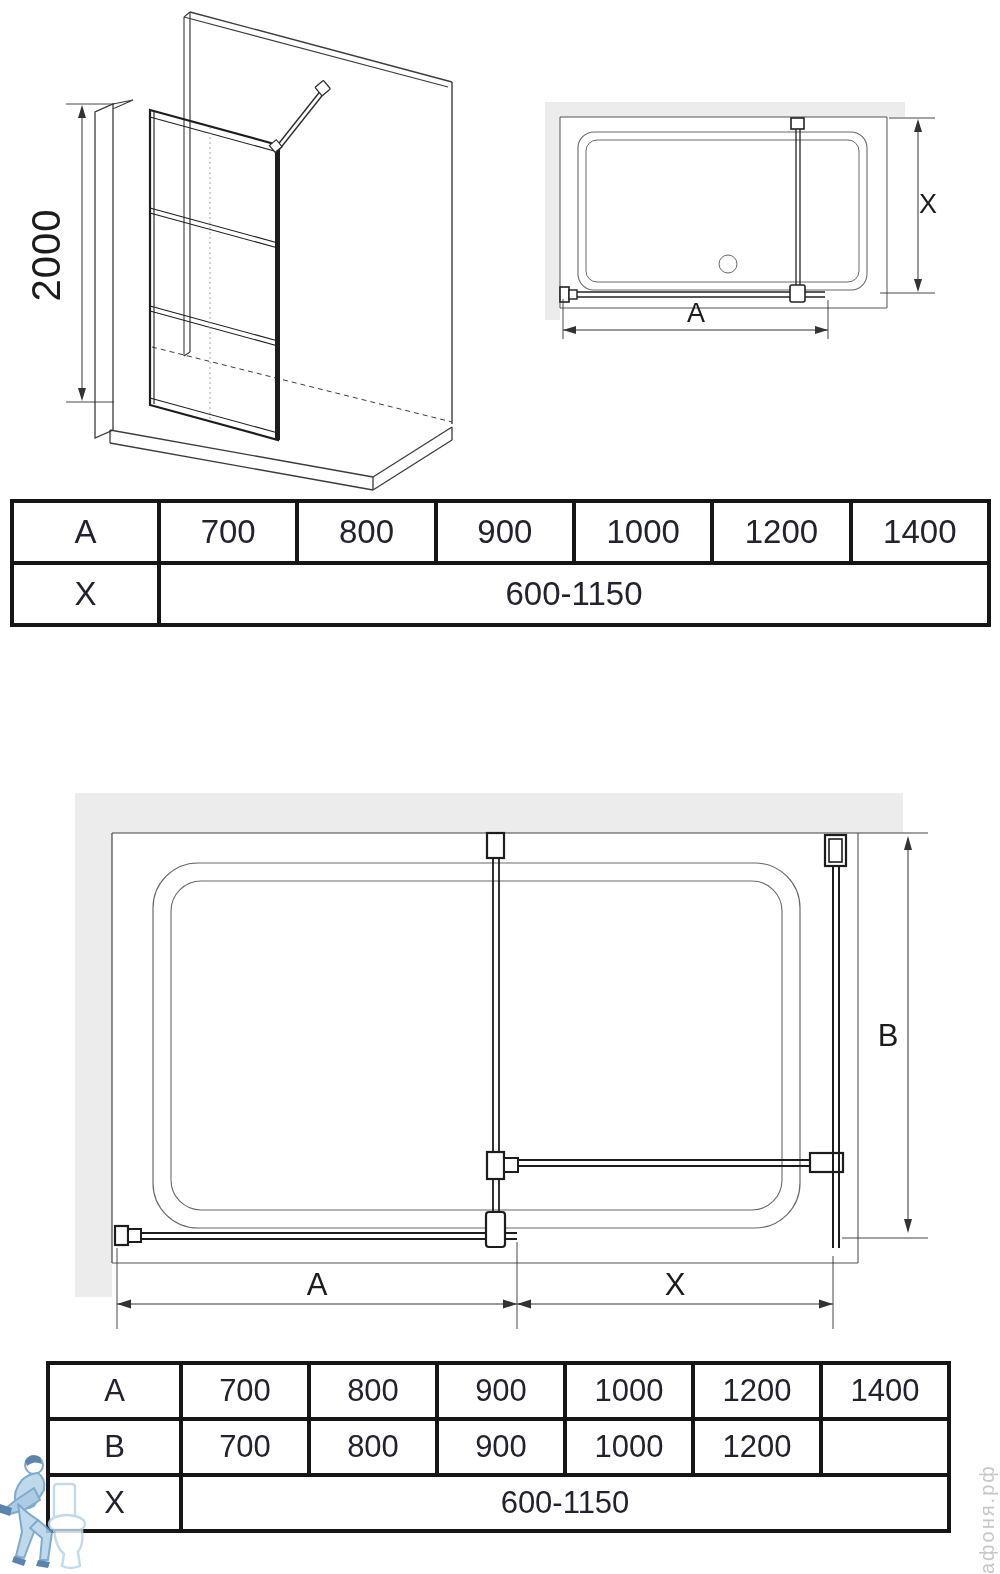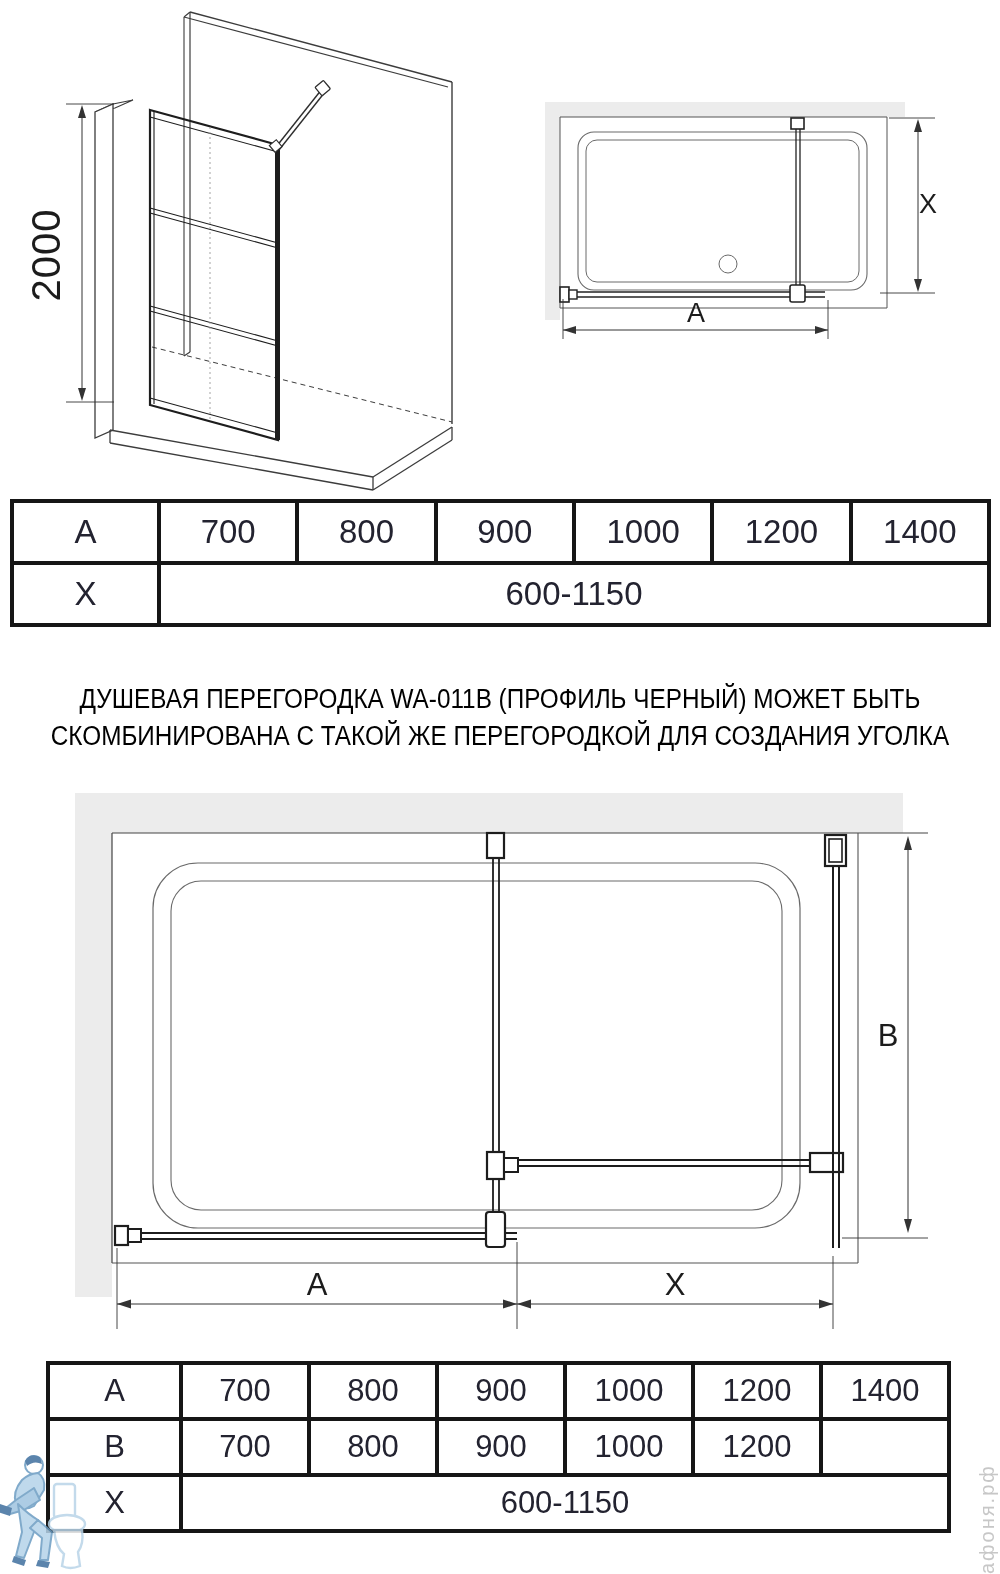--- a/index.html
+++ b/index.html
@@ -152,24 +152,20 @@
       <td>1200</td>
       <td>1400</td>
     </tr>
     <tr>
       <td class="lbl">X</td>
       <td colspan="6">600-1150</td>
     </tr>
   </tbody>
     </table>
 
-  <div class="abs" id="heading">
-    <div class="hline">ДУШЕВАЯ ПЕРЕГОРОДКА WA-011B (ПРОФИЛЬ ЧЕРНЫЙ) МОЖЕТ БЫТЬ</div>
-    <div class="hline">СКОМБИНИРОВАНА С ТАКОЙ ЖЕ ПЕРЕГОРОДКОЙ ДЛЯ СОЗДАНИЯ УГОЛКА</div>
-  </div>
 
   <svg class="abs" style="left:30px;top:780px" width="940" height="560" viewBox="0 0 940 560">
     <g>
       <rect x="45" y="13" width="828" height="40" fill="#ececec"></rect>
       <rect x="45" y="13" width="37" height="504" fill="#ececec"></rect>
       <line x1="82" y1="53" x2="898" y2="53" stroke="#444444" stroke-width="1.2"></line>
       <line x1="82" y1="53" x2="82" y2="483" stroke="#444444" stroke-width="1.2"></line>
       <line x1="828" y1="53" x2="828" y2="483" stroke="#555555" stroke-width="1.1"></line>
       <line x1="82" y1="483" x2="828" y2="483" stroke="#555555" stroke-width="1.1"></line>
     </g>

